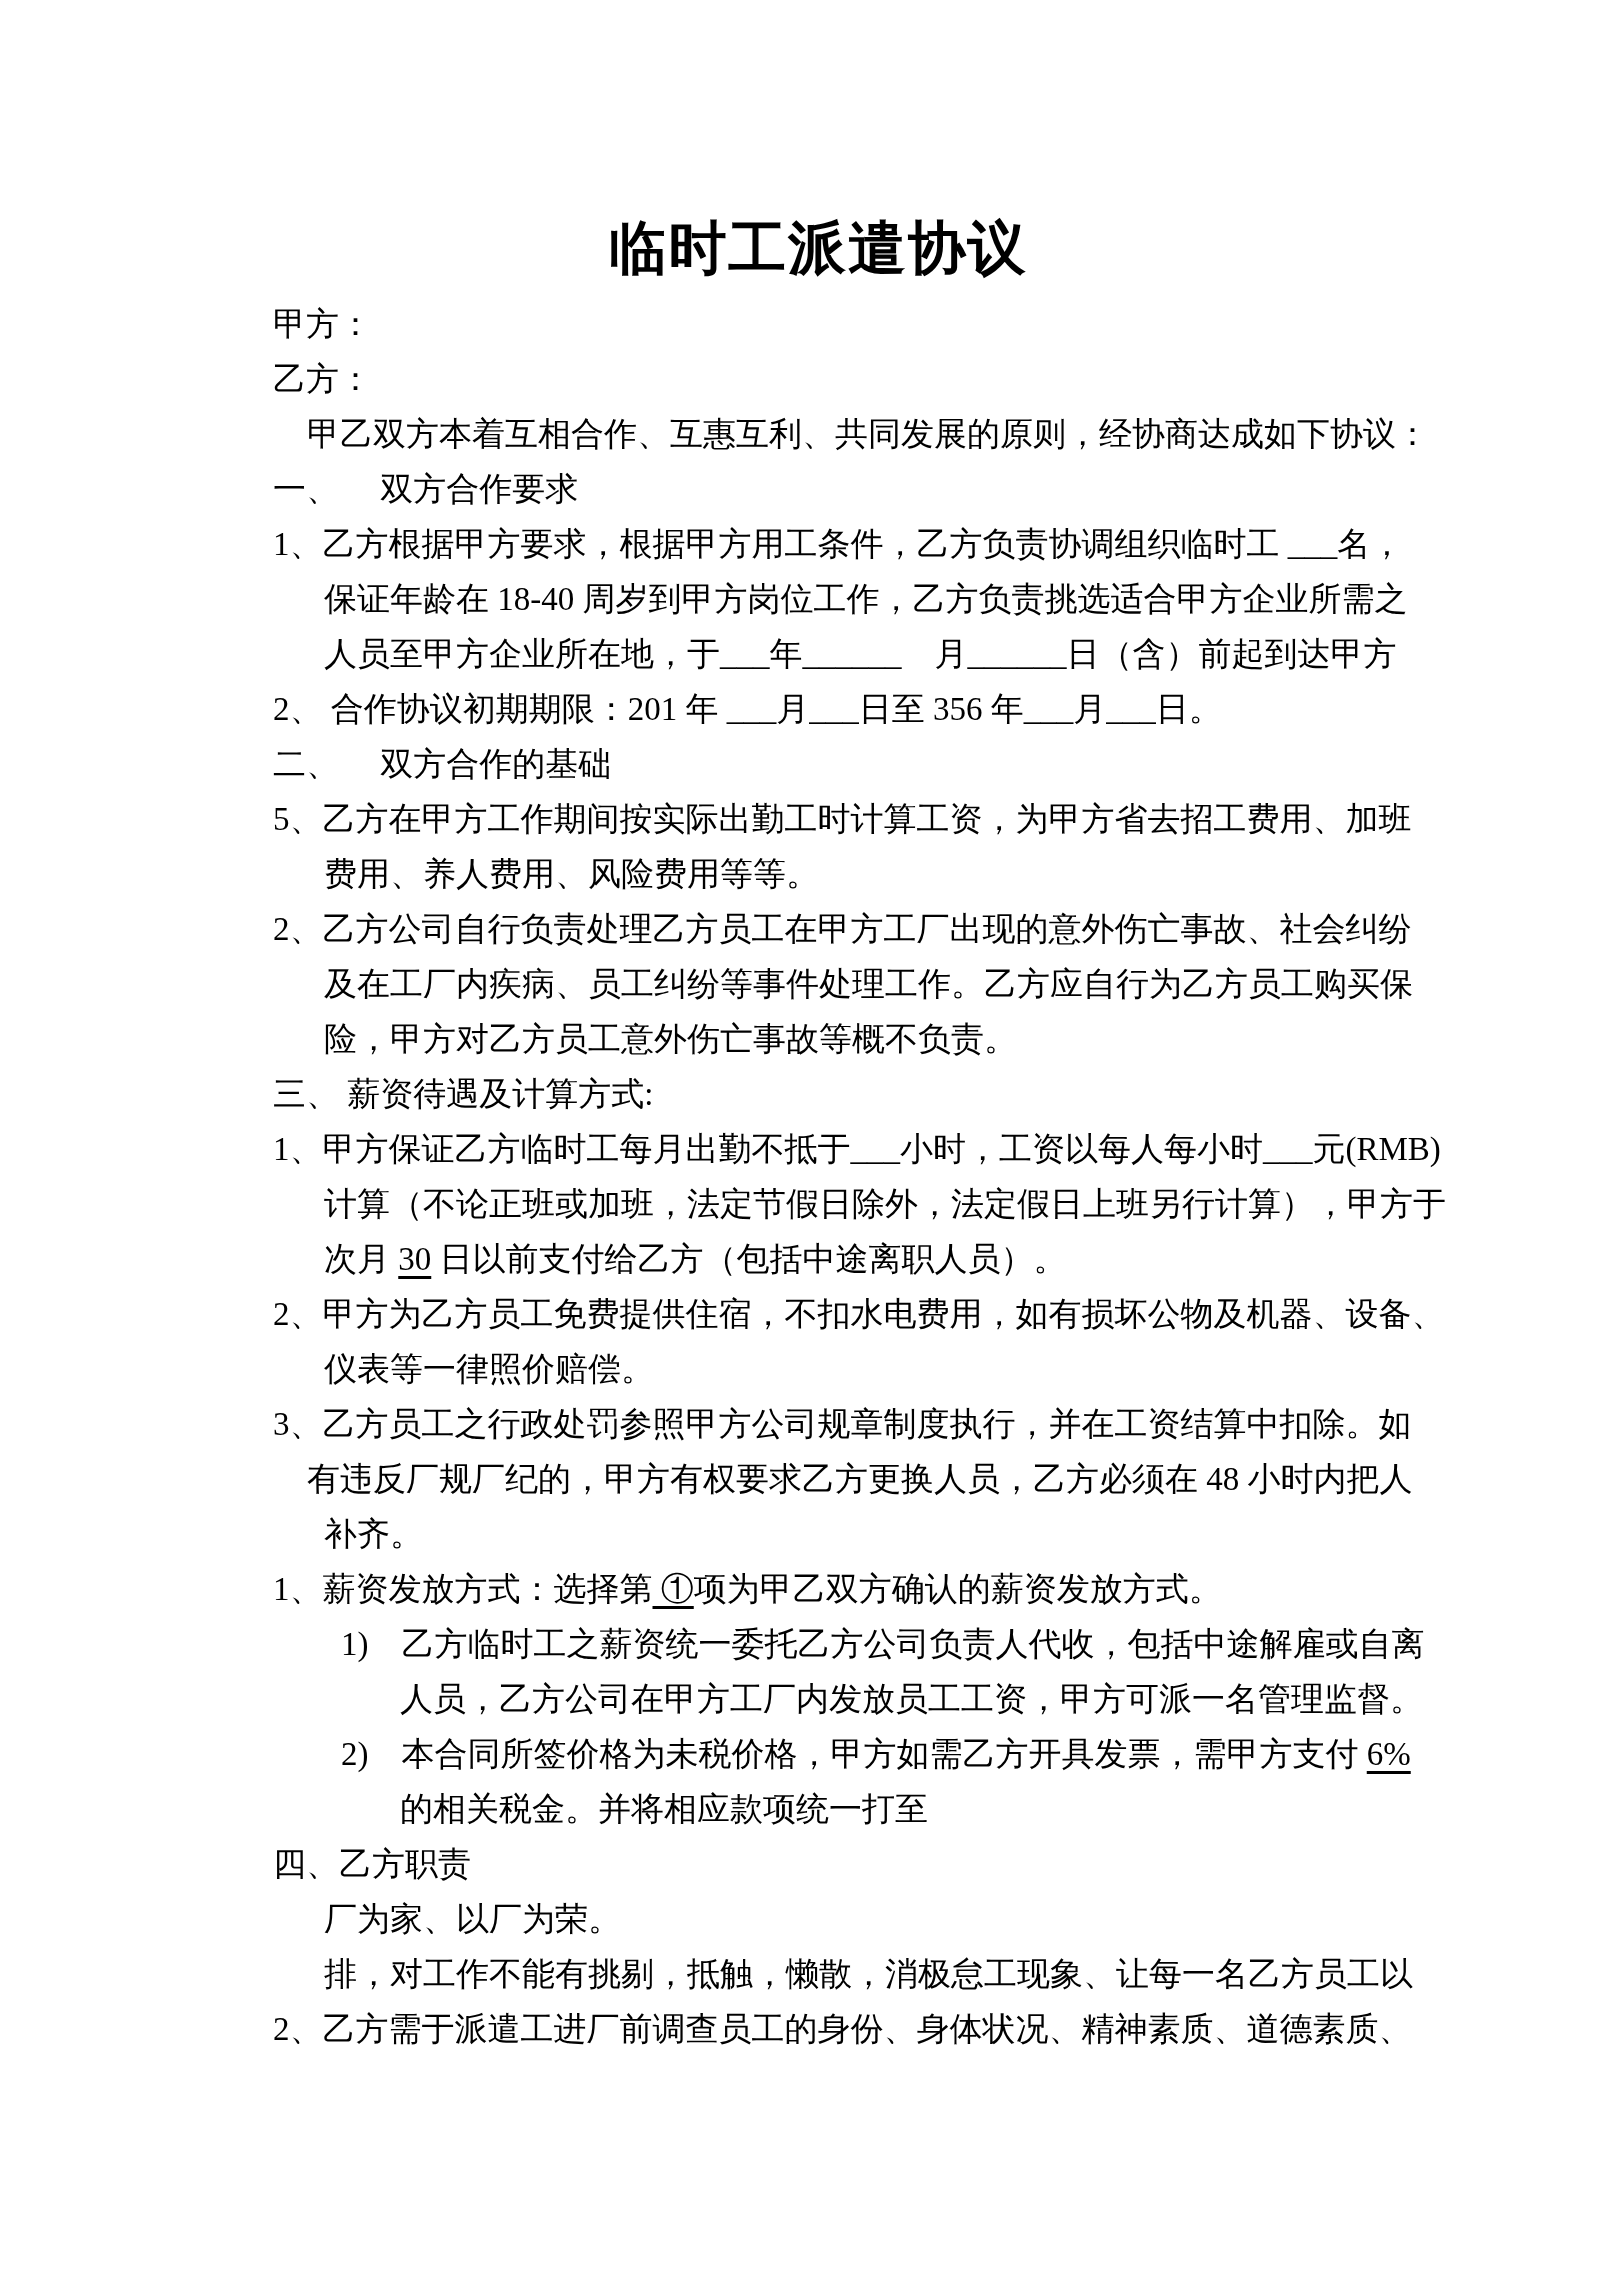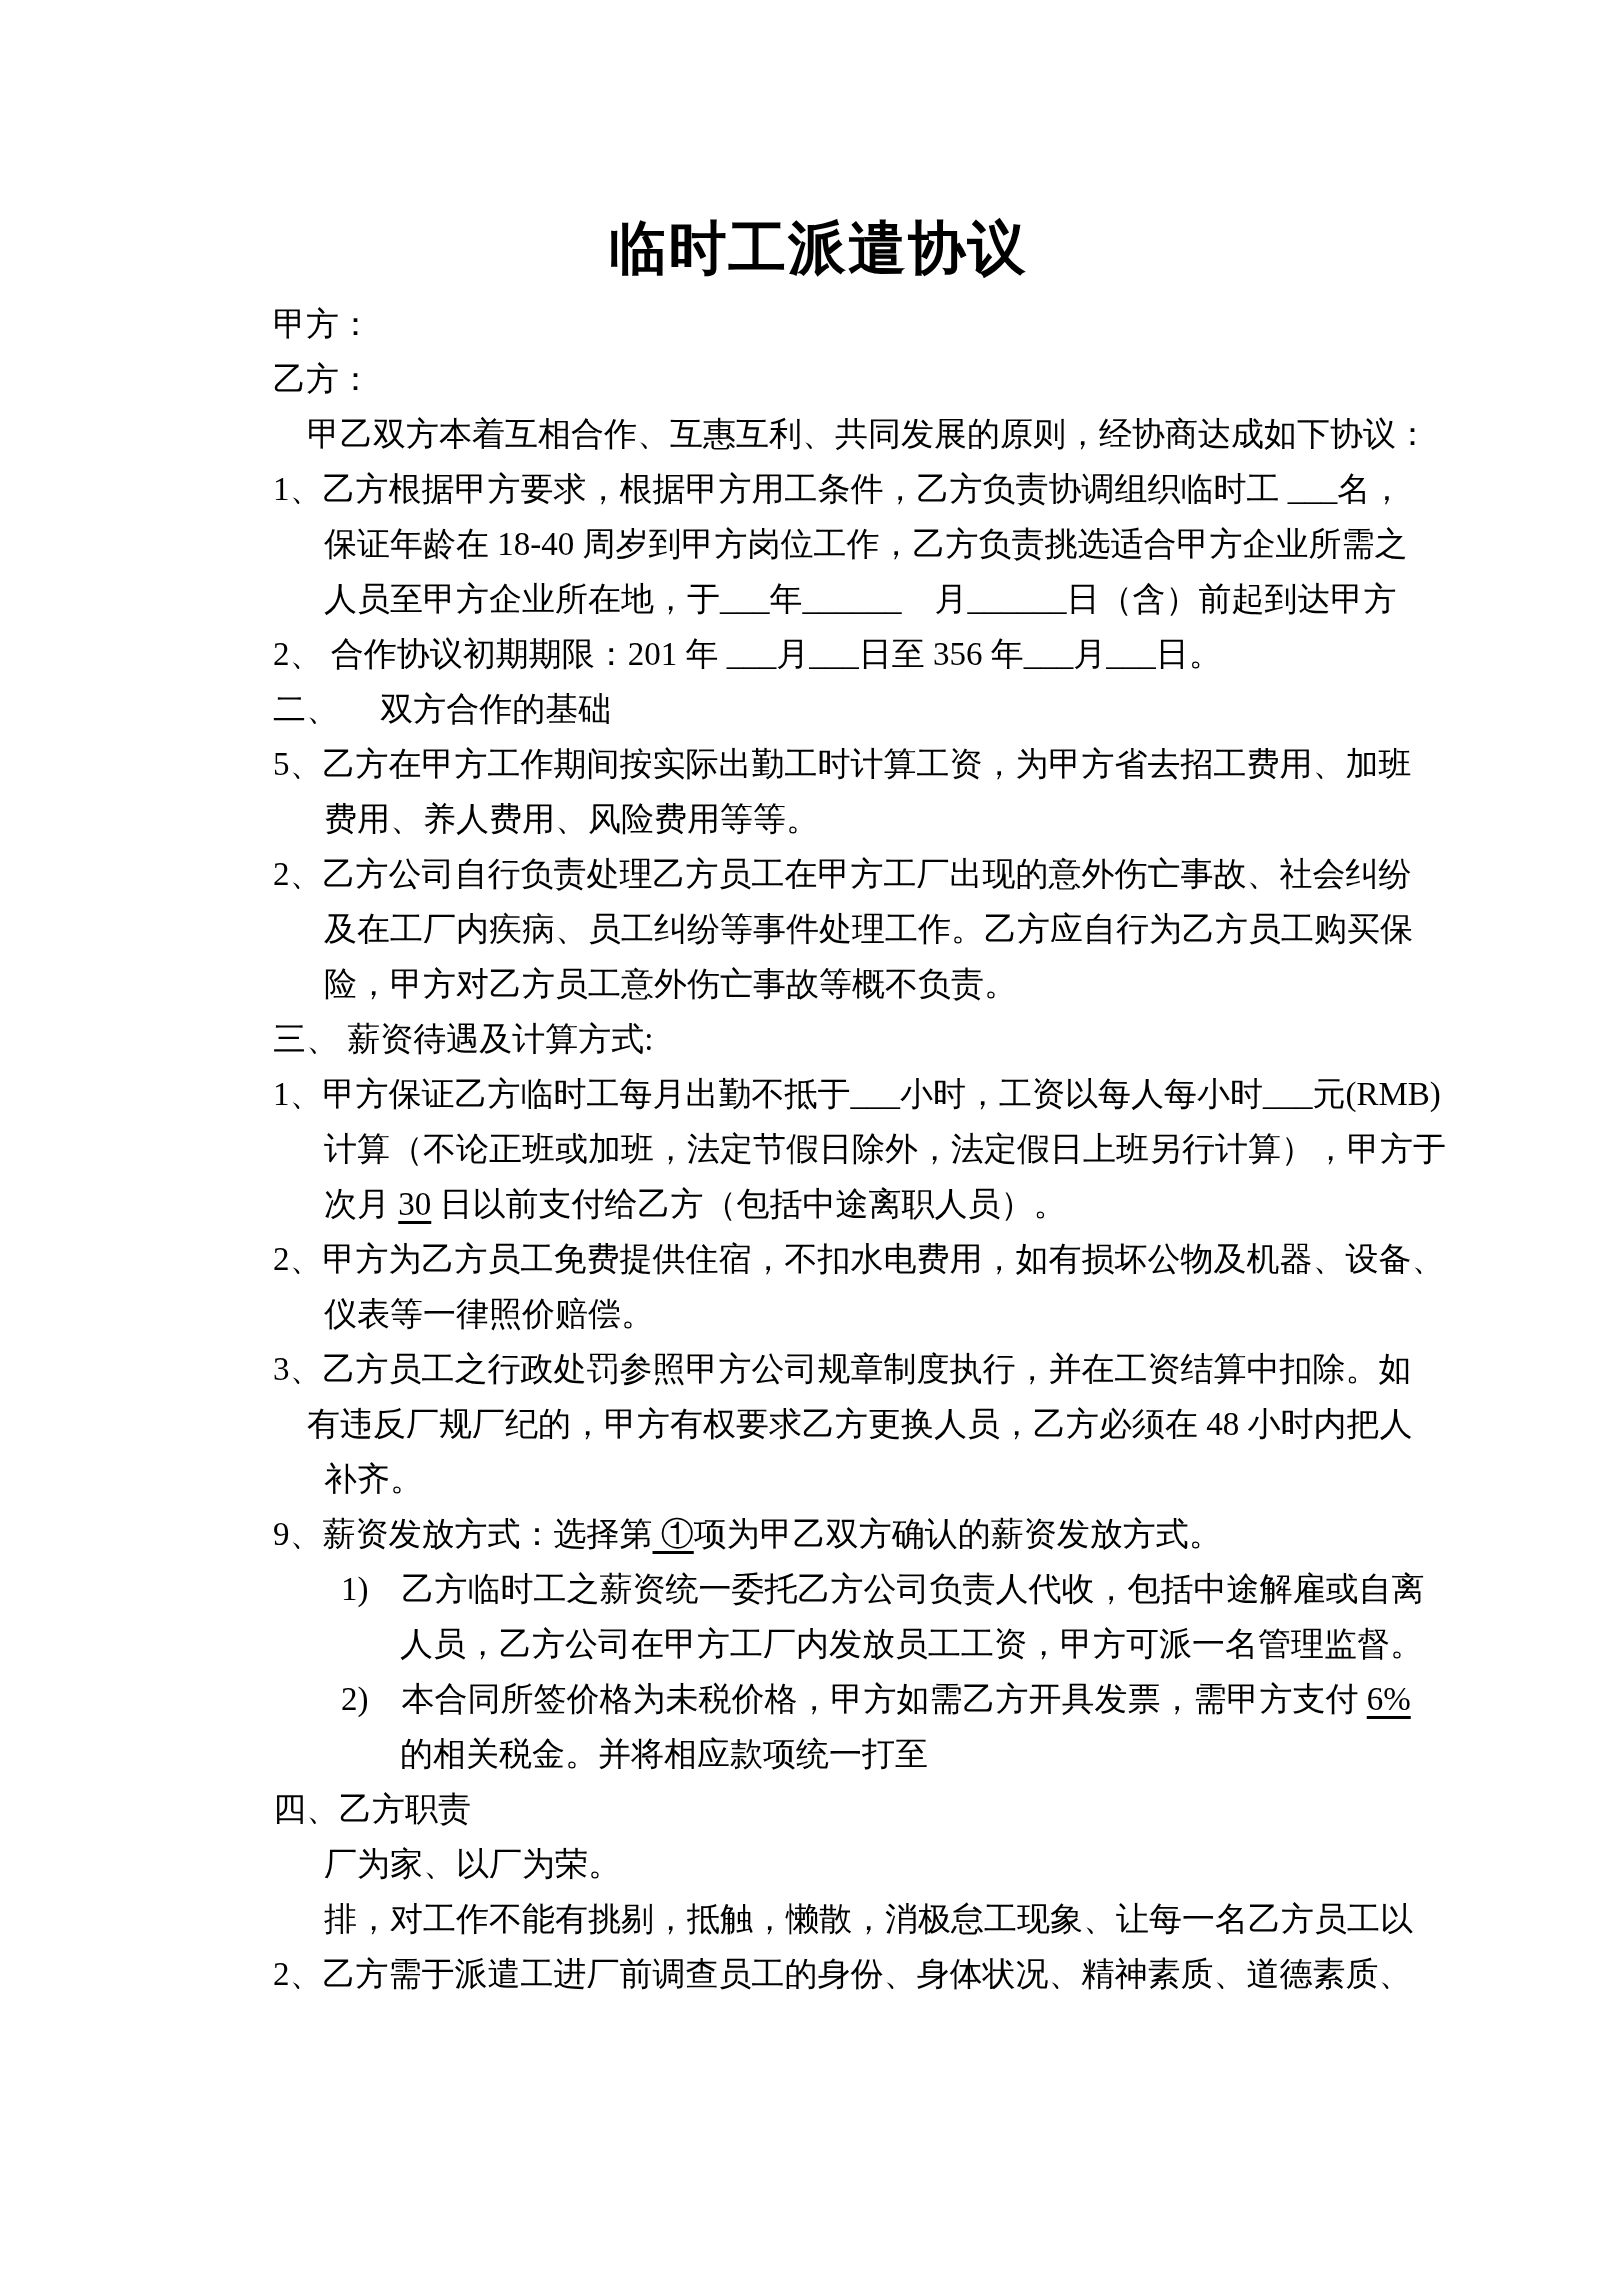--- a/index.html
+++ b/index.html
@@ -38,40 +38,41 @@
 </style>
 </head>
 <body>
 
 <div class="page">
   <h1 class="title">临时工派遣协议</h1>
   <div class="doc-body">
       <div class="line i0"><span>甲方：</span></div>
       <div class="line i0"><span>乙方：</span></div>
       <div class="line i-intro"><span>甲乙双方本着互相合作、互惠互利、共同发展的原则，经协商达成如下协议：</span></div>
+      <div class="line i0"><span>一、　 双方合作要求</span></div>
       <div class="line i0"><span>1、乙方根据甲方要求，根据甲方用工条件，乙方负责协调组织临时工 ___名，</span></div>
       <div class="line i-cont-b"><span>保证年龄在 18-40 周岁到甲方岗位工作，乙方负责挑选适合甲方企业所需之</span></div>
       <div class="line i-cont-b"><span>人员至甲方企业所在地，于___年______　月______日（含）前起到达甲方</span></div>
       <div class="line i0"><span>2、 合作协议初期期限：201 年 ___月___日至 356 年___月___日。</span></div>
       <div class="line i0"><span>二、　 双方合作的基础</span></div>
       <div class="line i0"><span>5、乙方在甲方工作期间按实际出勤工时计算工资，为甲方省去招工费用、加班</span></div>
       <div class="line i-cont-b"><span>费用、养人费用、风险费用等等。</span></div>
       <div class="line i0"><span>2、乙方公司自行负责处理乙方员工在甲方工厂出现的意外伤亡事故、社会纠纷</span></div>
       <div class="line i-cont-b"><span>及在工厂内疾病、员工纠纷等事件处理工作。乙方应自行为乙方员工购买保</span></div>
       <div class="line i-cont-b"><span>险，甲方对乙方员工意外伤亡事故等概不负责。</span></div>
       <div class="line i0"><span>三、 薪资待遇及计算方式:</span></div>
       <div class="line i0"><span>1、甲方保证乙方临时工每月出勤不抵于___小时，工资以每人每小时___元(RMB)</span></div>
       <div class="line i-cont-b"><span>计算（不论正班或加班，法定节假日除外，法定假日上班另行计算），甲方于</span></div>
       <div class="line i-cont-b"><span>次月 </span><span class="u">30</span><span> 日以前支付给乙方（包括中途离职人员）。</span></div>
       <div class="line i0"><span>2、甲方为乙方员工免费提供住宿，不扣水电费用，如有损坏公物及机器、设备、</span></div>
       <div class="line i-cont-b"><span>仪表等一律照价赔偿。</span></div>
       <div class="line i0"><span>3、乙方员工之行政处罚参照甲方公司规章制度执行，并在工资结算中扣除。如</span></div>
       <div class="line i-cont-a"><span>有违反厂规厂纪的，甲方有权要求乙方更换人员，乙方必须在 48 小时内把人</span></div>
       <div class="line i-cont-b"><span>补齐。</span></div>
-      <div class="line i0"><span>9、薪资发放方式：选择第</span><span class="u"> ①</span><span>项为甲乙双方确认的薪资发放方式。</span></div>
+      <div class="line i0"><span>1、薪资发放方式：选择第</span><span class="u"> ①</span><span>项为甲乙双方确认的薪资发放方式。</span></div>
       <div class="line i-sub"><span>1)　乙方临时工之薪资统一委托乙方公司负责人代收，包括中途解雇或自离</span></div>
       <div class="line i-subcont"><span>人员，乙方公司在甲方工厂内发放员工工资，甲方可派一名管理监督。</span></div>
       <div class="line i-sub"><span>2)　本合同所签价格为未税价格，甲方如需乙方开具发票，需甲方支付 </span><span class="u">6%</span></div>
       <div class="line i-subcont"><span>的相关税金。并将相应款项统一打至</span></div>
       <div class="line i0"><span>四、乙方职责</span></div>
       <div class="line i-cont-b"><span>厂为家、以厂为荣。</span></div>
       <div class="line i-cont-b"><span>排，对工作不能有挑剔，抵触，懒散，消极怠工现象、让每一名乙方员工以</span></div>
       <div class="line i0"><span>2、乙方需于派遣工进厂前调查员工的身份、身体状况、精神素质、道德素质、</span></div>
     </div>
 </div>

